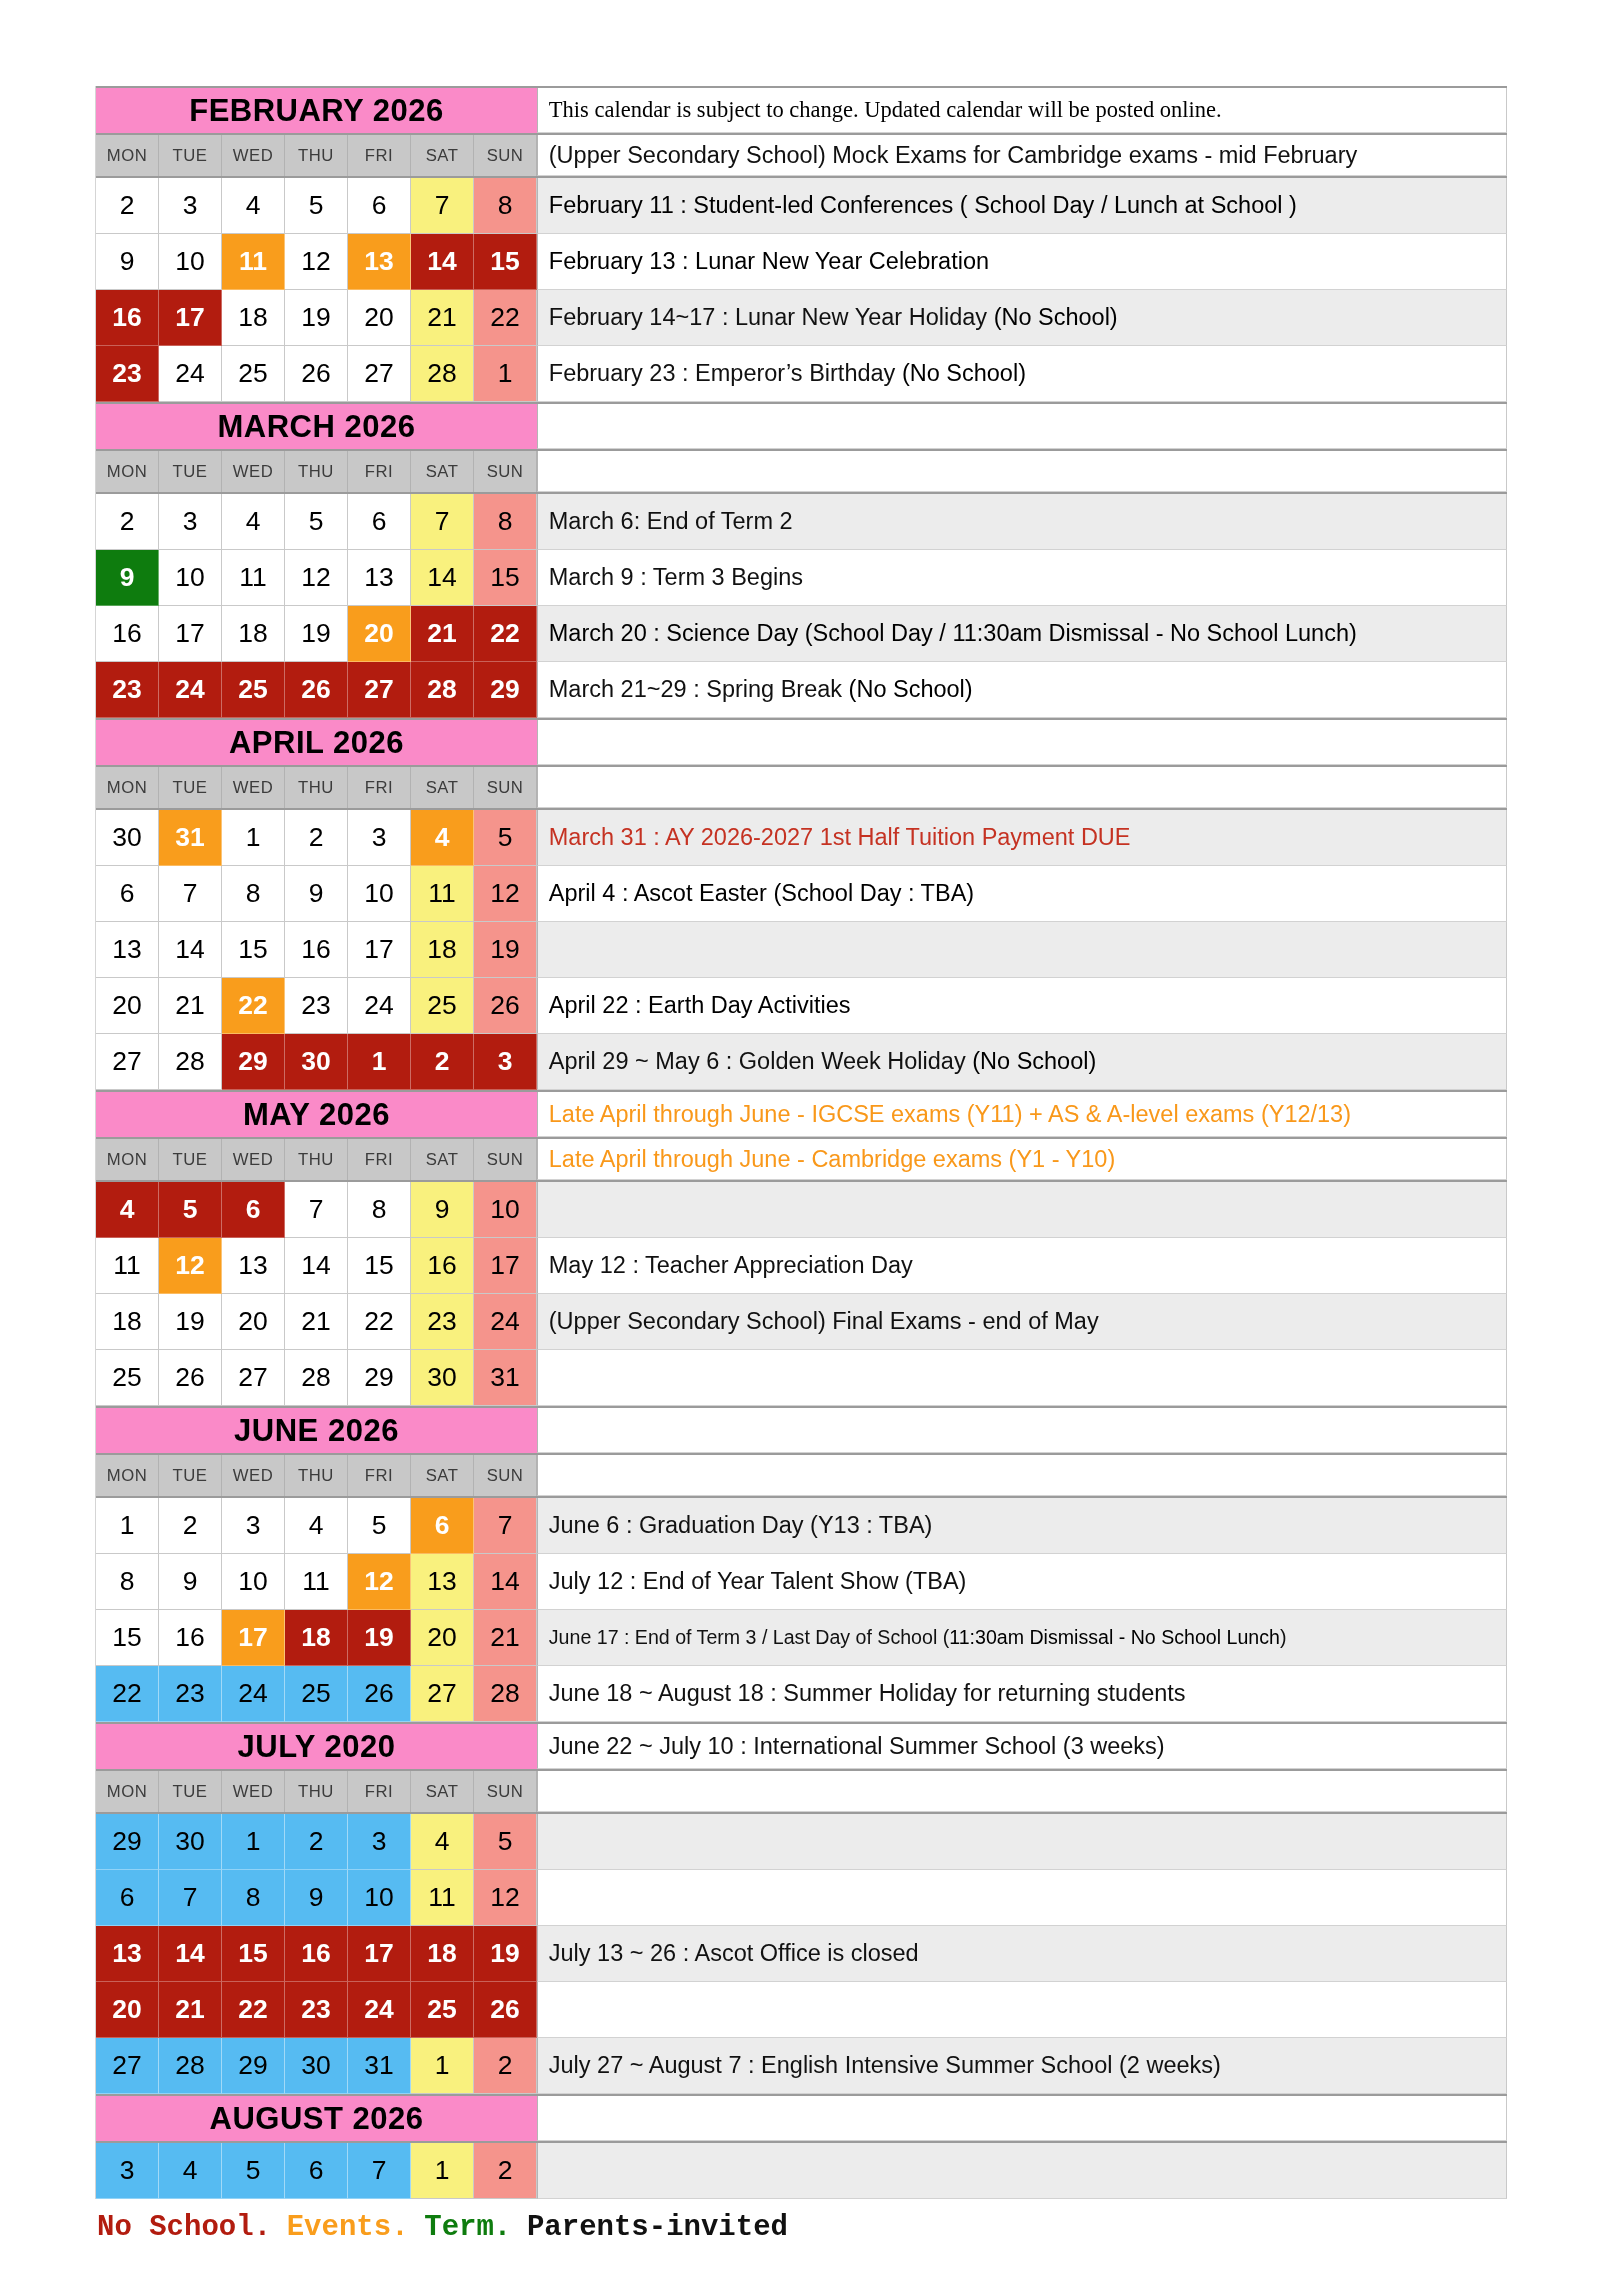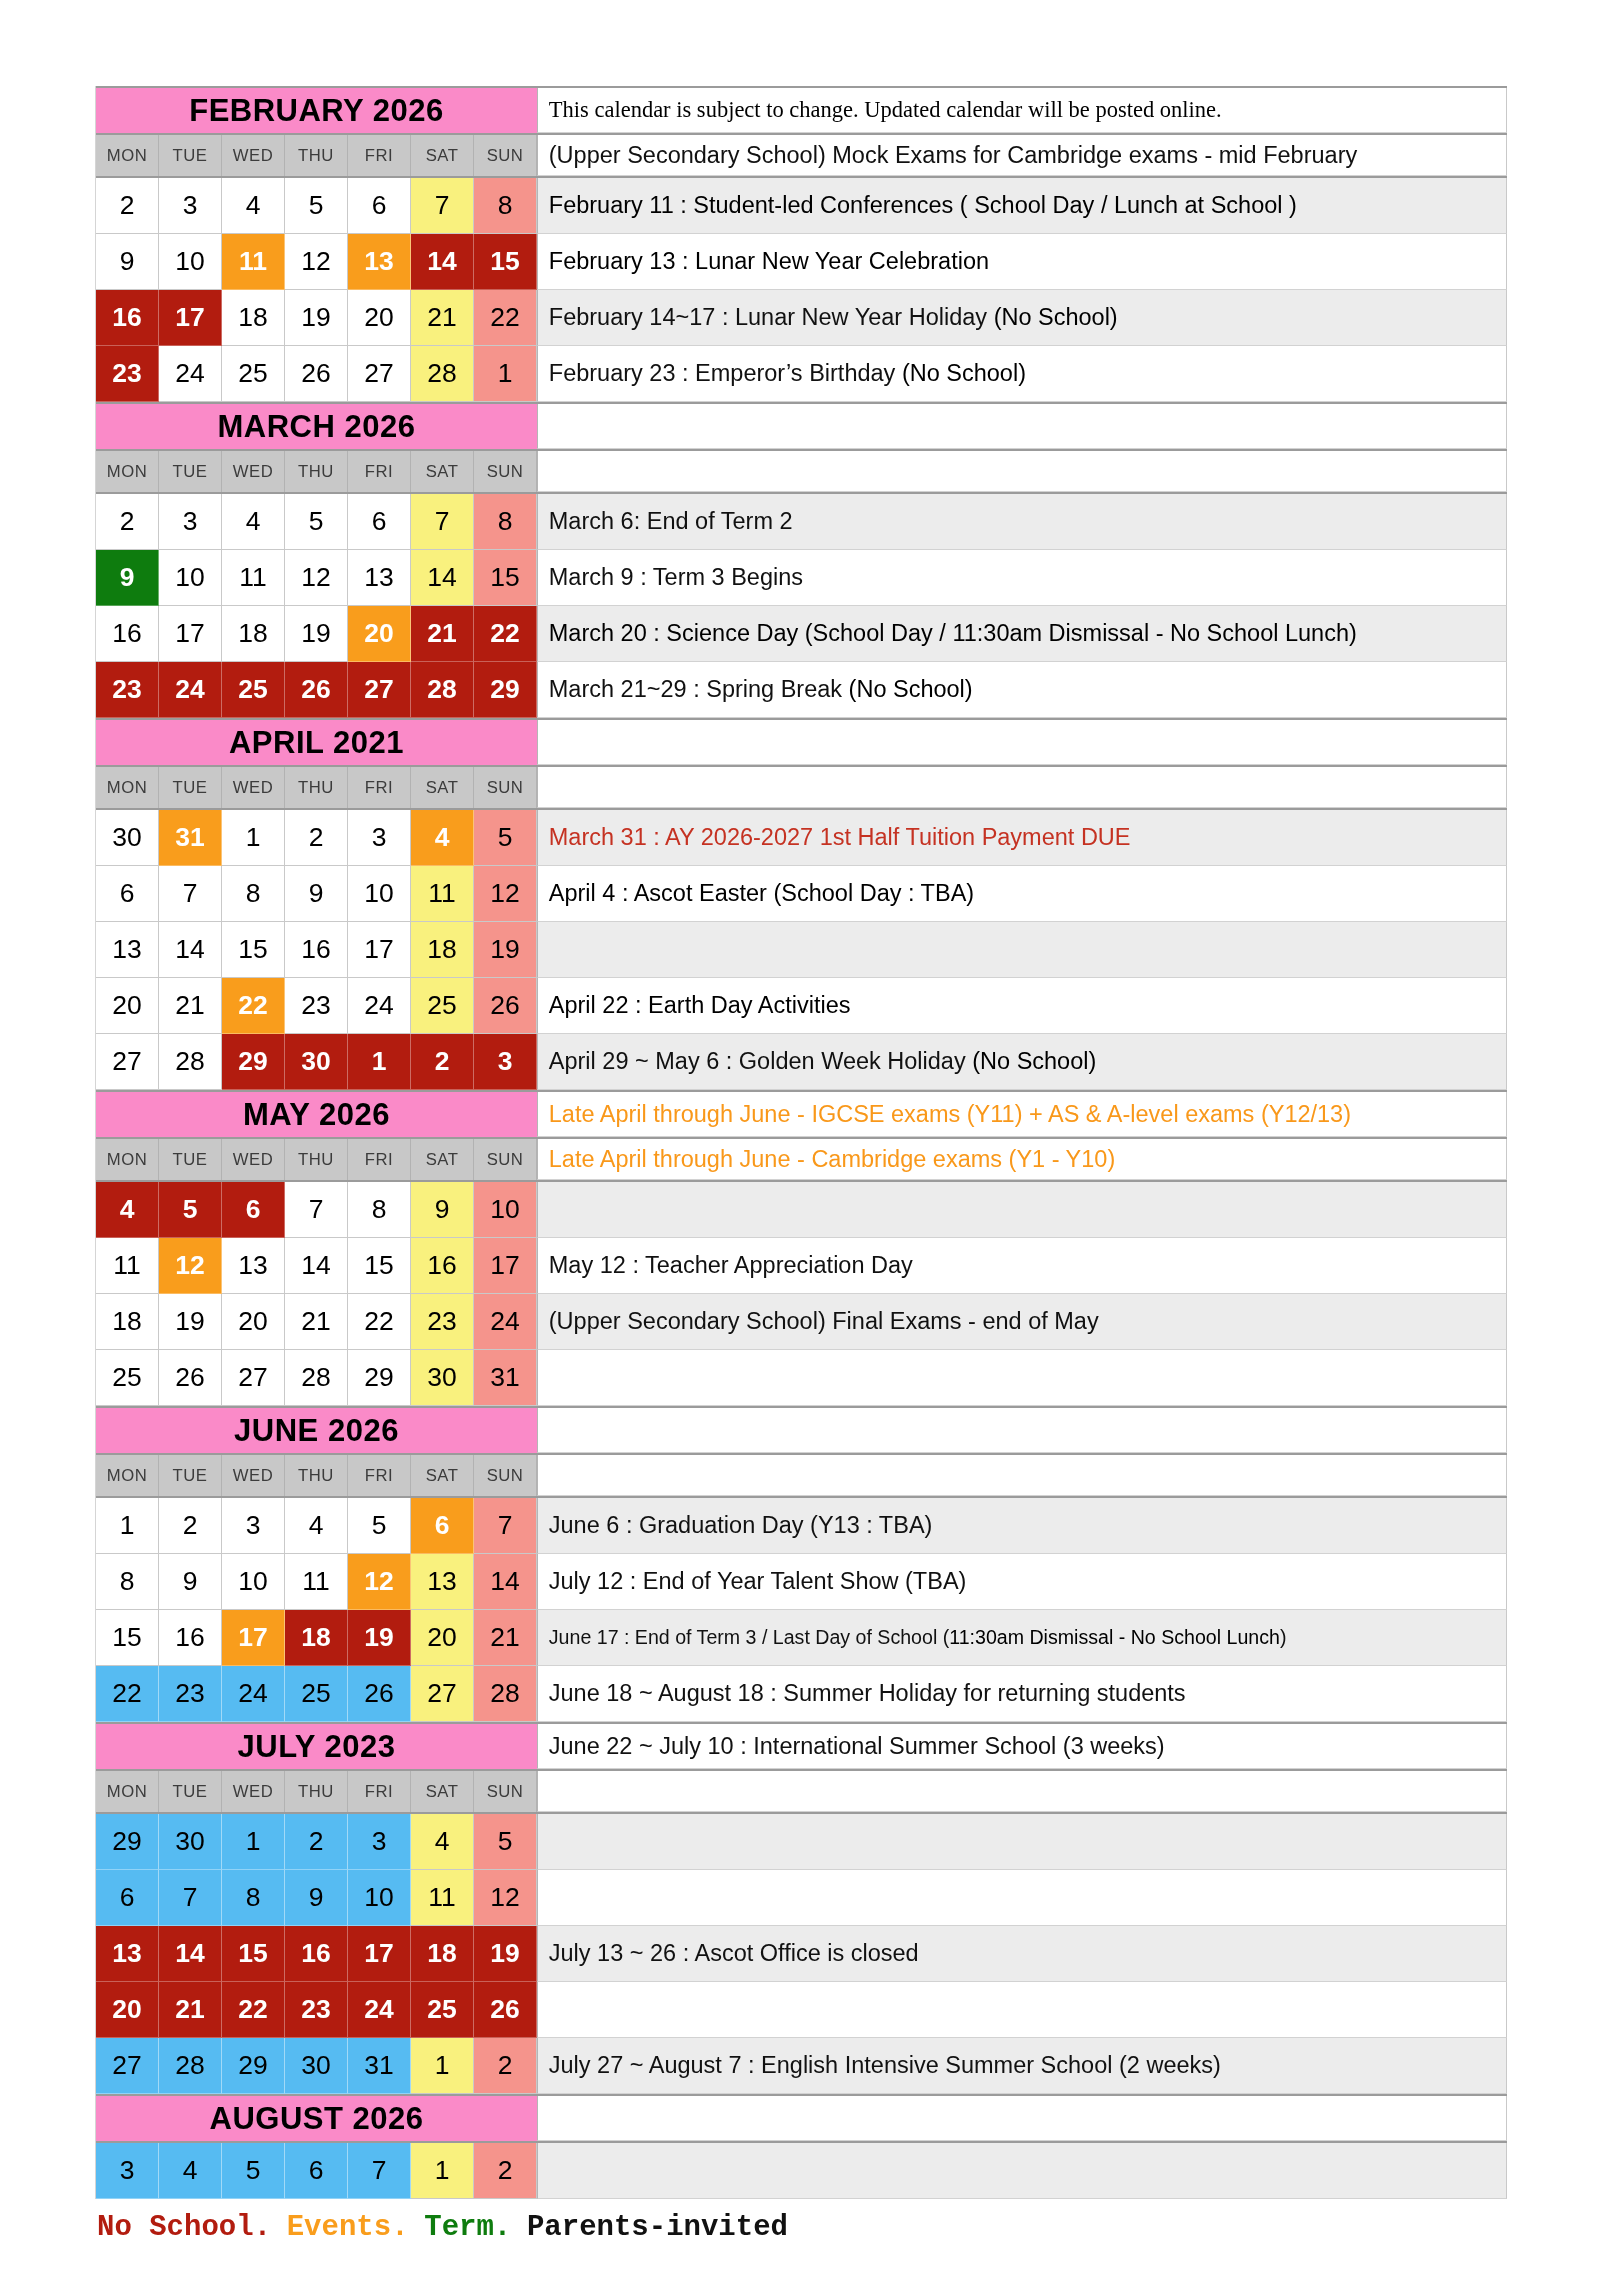--- a/index.html
+++ b/index.html
@@ -303,21 +303,21 @@
           <div class="cell c-r">
             <span class="num">29</span>
           </div>
         </div>
         <div class="evt bg-w">
           <span><span>March 21~29 : Spring Break </span><b>(No School)</b></span>
         </div>
       </div>
       <div class="row r-h">
         <div class="calhead" style="background: rgb(250, 138, 200);">
-          <span>APRIL 2021</span>
+          <span>APRIL 2026</span>
         </div>
         <div class="evt bg-w"></div>
       </div>
       <div class="row r-d">
         <div class="cells">
           <div class="cell dowc">MON</div>
           <div class="cell dowc">TUE</div>
           <div class="cell dowc">WED</div>
           <div class="cell dowc">THU</div>
           <div class="cell dowc">FRI</div>
@@ -719,21 +719,21 @@
           <div class="cell c-s">
             <span class="num">28</span>
           </div>
         </div>
         <div class="evt bg-w">
           <span><span>June 18 ~ August 18 : Summer Holiday for returning students</span></span>
         </div>
       </div>
       <div class="row r-h">
         <div class="calhead" style="background: rgb(250, 138, 200);">
-          <span>JULY 2023</span>
+          <span>JULY 2020</span>
         </div>
         <div class="evt bg-w">
           <span><span>June 22 ~ July 10 : International Summer School (3 weeks)</span></span>
         </div>
       </div>
       <div class="row r-d">
         <div class="cells">
           <div class="cell dowc">MON</div>
           <div class="cell dowc">TUE</div>
           <div class="cell dowc">WED</div>

